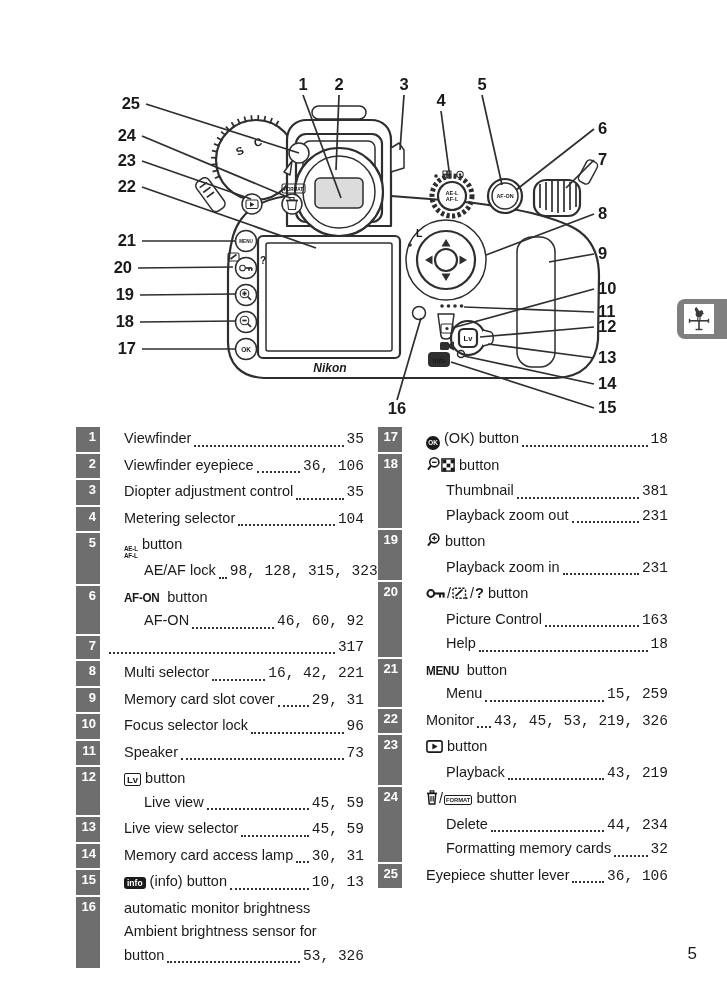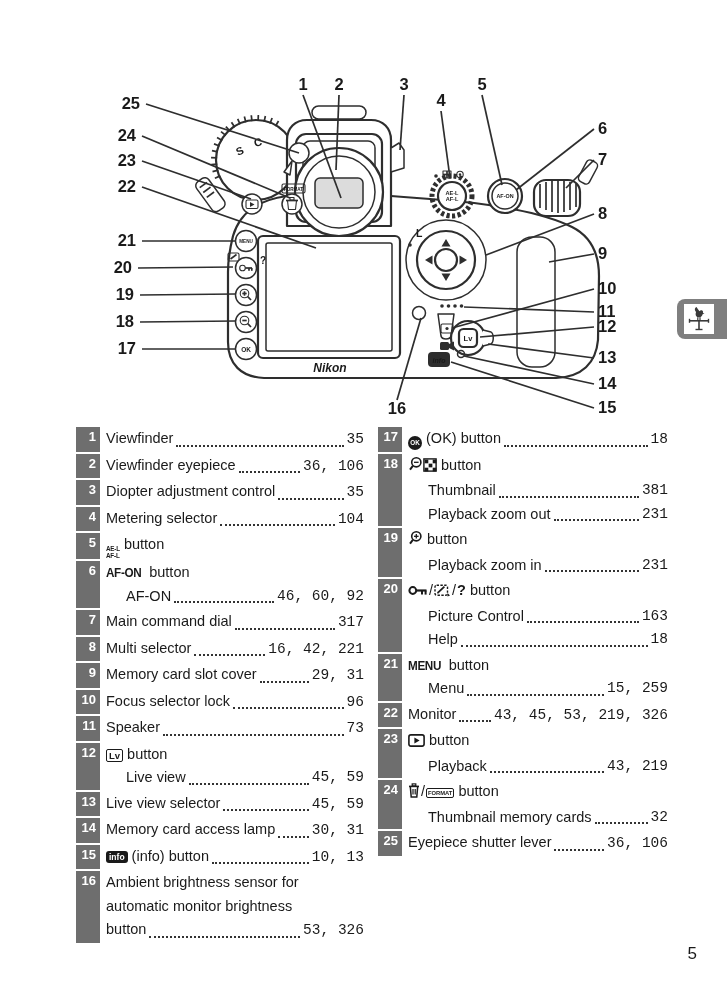--- a/index.html
+++ b/index.html
@@ -26,23 +26,23 @@
   
   .columns{position:absolute;top:427px;left:0;width:727px;}
   .col{position:absolute;top:0;}
   .col-left{left:76px;width:288px;}
   .col-right{left:378px;width:290px;}
   .item{display:flex;margin-bottom:2px;}
   .badge{flex:0 0 24px;background:#6e6e6e;color:#ffffff;font-weight:bold;font-size:13px;
     text-align:right;padding:2px 4px 0 0;box-sizing:border-box;}
   .item-body{flex:1;padding-left:6px;min-width:0;}
   .row{display:flex;align-items:baseline;line-height:23.5px;font-size:14.5px;white-space:nowrap;}
-  .row.sub{padding-left:20px;align-items:center;}
+  .row.sub{padding-left:20px;}
   .row.noind{padding-left:0;}
-  .lbl{flex:0 0 auto;}
+  .lbl{flex:0 0 auto;margin-left:18px;}
   .leader{flex:1 1 auto;min-width:8px;border-bottom:2px dotted #333333;align-self:flex-end;margin:0 3px 5px 3px;}
   .pg{flex:0 0 auto;font-family:Liberation Mono, monospace;}
   
   .ic-stack{display:inline-flex;flex-direction:column;font-weight:bold;font-size:6.3px;line-height:6.5px;vertical-align:-2px;letter-spacing:-0.2px;}
   .ic-boldtext{font-weight:bold;font-size:13px;letter-spacing:-0.4px;display:inline-block;transform:scaleX(.9);transform-origin:left;}
   .ic-box{display:inline-block;border:1.5px solid #1a1a1a;border-radius:2px;font-weight:bold;font-size:9.5px;line-height:11px;padding:0 2px;vertical-align:0px;}
   .ic-format{display:inline-block;border:1.3px solid #1a1a1a;border-radius:2px;font-weight:bold;font-size:5.8px;line-height:8px;padding:0 1px;vertical-align:1px;letter-spacing:0;}
   .ic-dark{display:inline-block;background:#1a1a1a;color:#ffffff;border-radius:3px;font-weight:bold;font-size:8.5px;line-height:12px;padding:0 3px;vertical-align:0.5px;}
   .ic-circle{display:inline-flex;width:14px;height:14px;border-radius:50%;background:#1a1a1a;color:#ffffff;
     font-size:6.3px;font-weight:bold;align-items:center;justify-content:center;vertical-align:-2px;}
@@ -380,40 +380,44 @@
       </div>
       <div class="item">
         <div class="badge">5</div>
         <div class="item-body">
           <div class="row">
             <span class="lbl"><span class="ic-stack">
                 <span>AE-L</span>
                 <span>AF-L</span>
               </span><span> button</span></span>
           </div>
+          <div class="row sub">
+            <span class="lbl"><span>AE/AF lock</span></span>
+            <span class="leader"></span>
+            <span class="pg">98, 128, 315, 323</span>
+          </div>
         </div>
       </div>
       <div class="item">
         <div class="badge">6</div>
         <div class="item-body">
           <div class="row">
             <span class="lbl"><span class="ic-boldtext">AF-ON</span><span> button</span></span>
           </div>
           <div class="row sub">
             <span class="lbl"><span>AF-ON</span></span>
             <span class="leader"></span>
             <span class="pg">46, 60, 92</span>
           </div>
         </div>
       </div>
       <div class="item">
         <div class="badge">7</div>
         <div class="item-body">
           <div class="row">
-            <span class="lbl"><span>Main command dial</span></span>
             <span class="leader"></span>
             <span class="pg">317</span>
           </div>
         </div>
       </div>
       <div class="item">
         <div class="badge">8</div>
         <div class="item-body">
           <div class="row">
             <span class="lbl"><span>Multi selector</span></span>
@@ -491,25 +495,25 @@
           <div class="row">
             <span class="lbl"><span class="ic-dark">info</span><span> (info) button</span></span>
             <span class="leader"></span>
             <span class="pg">10, 13</span>
           </div>
         </div>
       </div>
       <div class="item">
         <div class="badge">16</div>
         <div class="item-body">
-          <div class="row">
-            <span class="lbl"><span>Ambient brightness sensor for</span></span>
-          </div>
           <div class="row noind">
             <span class="lbl"><span>automatic monitor brightness</span></span>
+          </div>
+          <div class="row">
+            <span class="lbl"><span>Ambient brightness sensor for</span></span>
           </div>
           <div class="row noind">
             <span class="lbl"><span>button</span></span>
             <span class="leader"></span>
             <span class="pg">53, 326</span>
           </div>
         </div>
       </div>
     </div>
   <div class="col col-right" id="col-right">
@@ -643,21 +647,26 @@
           <div class="row">
             <span class="lbl"><span class="ic-svg"><svg width="12" height="15" viewBox="0 0 12 15">
                   <line x1="1" y1="3.4" x2="11" y2="3.4" stroke="#1a1a1a" stroke-width="1.6"></line>
                   <rect x="4.2" y="0.9" width="3.6" height="2" fill="none" stroke="#1a1a1a" stroke-width="1.2"></rect>
                   <path d="M 2.3,3.4 L 3.2,13.9 L 8.8,13.9 L 9.7,3.4" fill="none" stroke="#1a1a1a" stroke-width="1.5"></path>
                   <line x1="5" y1="6" x2="5" y2="11.6" stroke="#1a1a1a" stroke-width="1.2"></line>
                   <line x1="7.2" y1="6" x2="7.2" y2="11.6" stroke="#1a1a1a" stroke-width="1.2"></line>
                 </svg></span><span class="sep">/</span><span class="ic-format">FORMAT</span><span> button</span></span>
           </div>
           <div class="row sub">
-            <span class="lbl"><span>Thumbnail memory cards</span></span>
+            <span class="lbl"><span>Delete</span></span>
+            <span class="leader"></span>
+            <span class="pg">44, 234</span>
+          </div>
+          <div class="row sub">
+            <span class="lbl"><span>Formatting memory cards</span></span>
             <span class="leader"></span>
             <span class="pg">32</span>
           </div>
         </div>
       </div>
       <div class="item">
         <div class="badge">25</div>
         <div class="item-body">
           <div class="row">
             <span class="lbl"><span>Eyepiece shutter lever</span></span>

